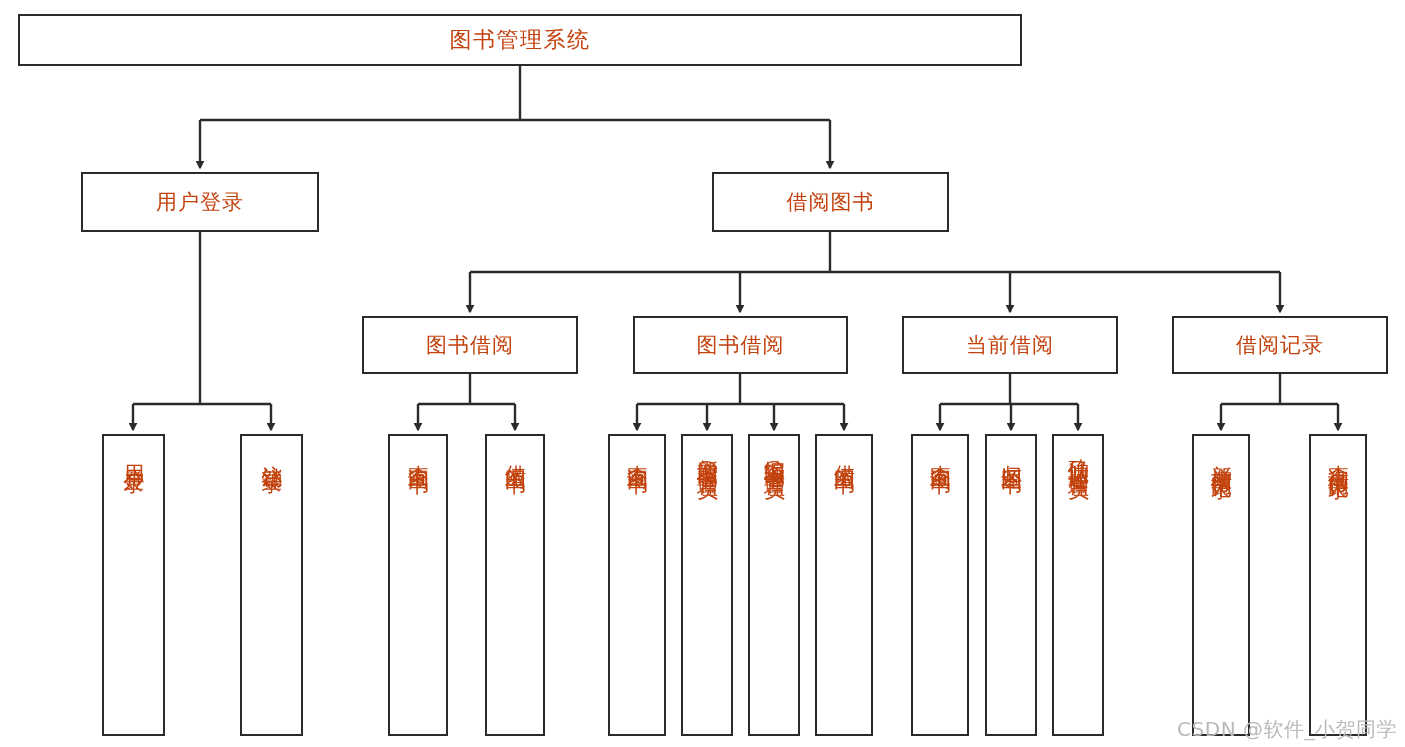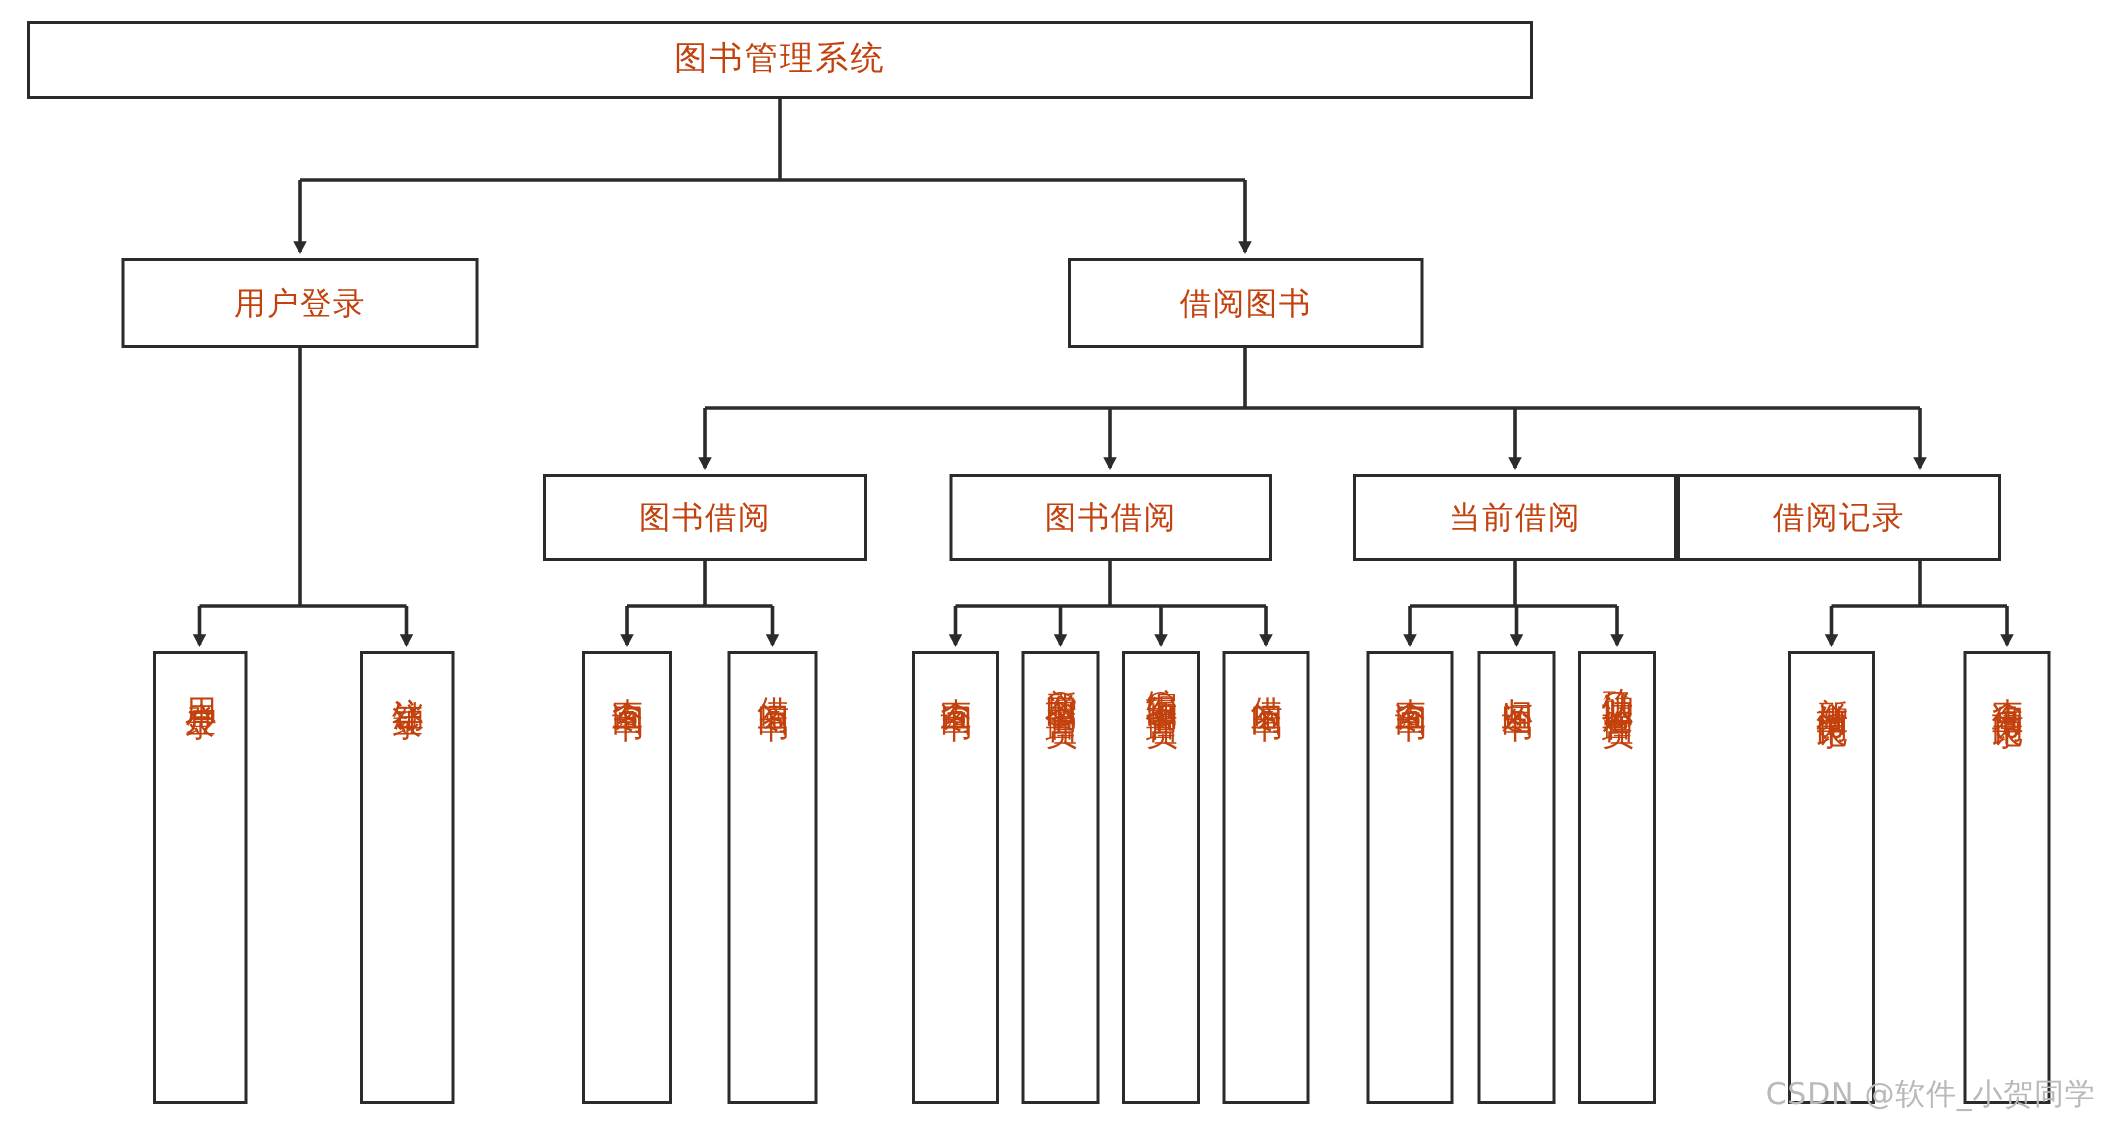--- a/index.html
+++ b/index.html
@@ -161,21 +161,21 @@
 
   <div class="node h" style="left:362px; top:316px; width:216px; height:58px;">
     <span class="node-label">图书借阅</span>
   </div>
   <div class="node h" style="left:633px; top:316px; width:215px; height:58px;">
     <span class="node-label">图书借阅</span>
   </div>
   <div class="node h" style="left:902px; top:316px; width:216px; height:58px;">
     <span class="node-label">当前借阅</span>
   </div>
-  <div class="node h" style="left:1118px; top:316px; width:216px; height:58px;">
+  <div class="node h" style="left:1172px; top:316px; width:216px; height:58px;">
     <span class="node-label">借阅记录</span>
   </div>
 
   <div class="node v" style="left:102px; top:434px; width:63px; height:302px;">
     <span class="node-label">用户登录</span>
   </div>
   <div class="node v" style="left:240px; top:434px; width:63px; height:302px;">
     <span class="node-label">注销登录</span>
   </div>
   <div class="node v" style="left:388px; top:434px; width:60px; height:302px;">

